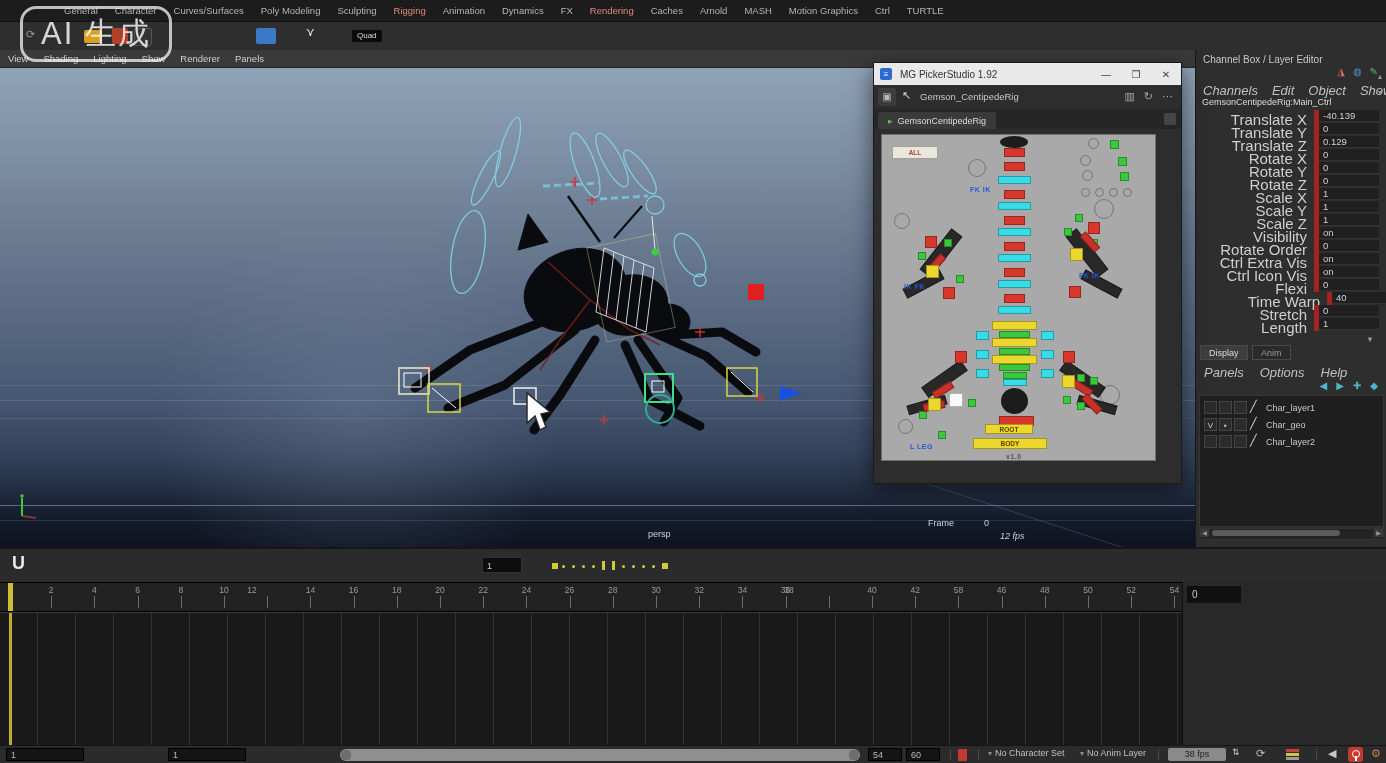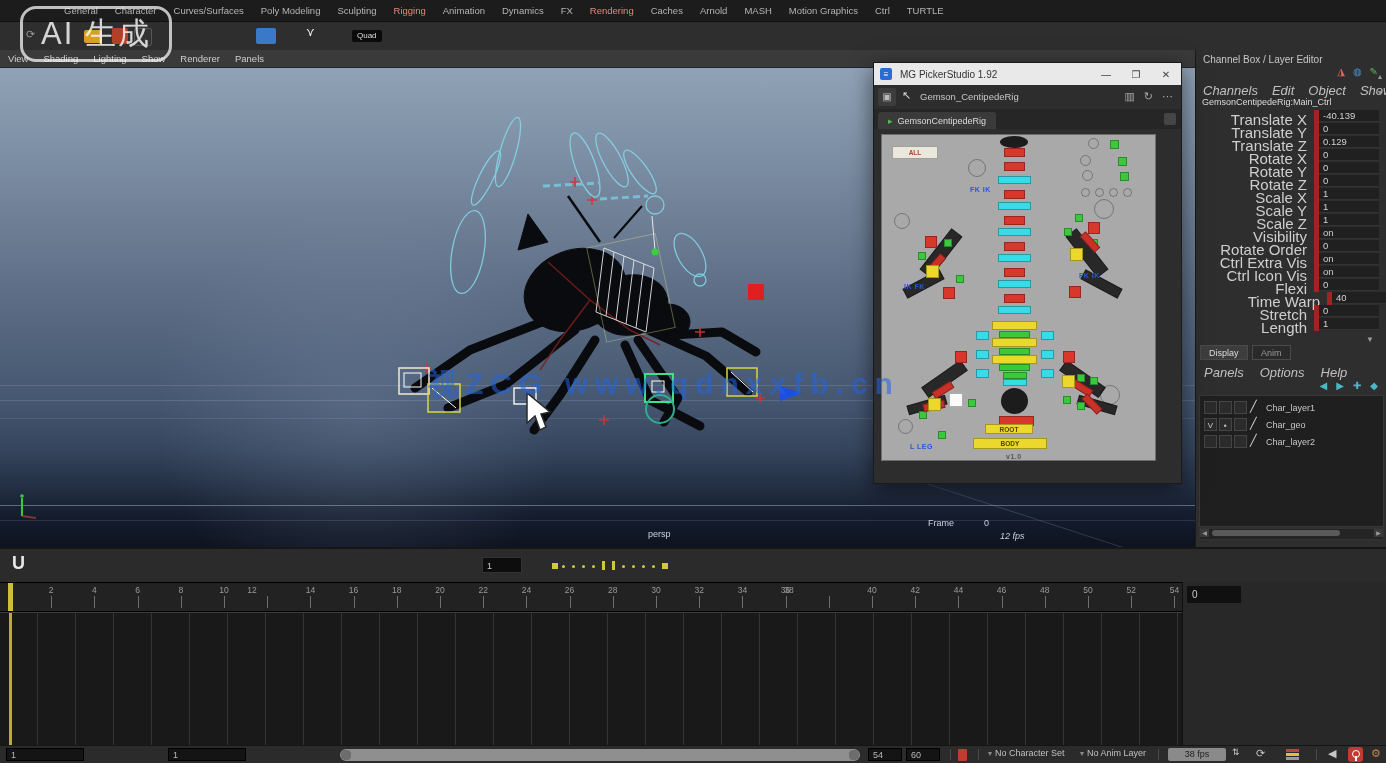--- a/index.html
+++ b/index.html
@@ -587,21 +587,21 @@
       <div class="rlabel" style="left: 742.4px;">34</div>
       <div class="rtick" style="left: 742.4px;"></div>
       <div class="rlabel" style="left: 785.6px;">36</div>
       <div class="rtick" style="left: 785.6px;"></div>
       <div class="rlabel" style="left: 789px;">38</div>
       <div class="rtick" style="left: 828.8px;"></div>
       <div class="rlabel" style="left: 872px;">40</div>
       <div class="rtick" style="left: 872px;"></div>
       <div class="rlabel" style="left: 915.2px;">42</div>
       <div class="rtick" style="left: 915.2px;"></div>
-      <div class="rlabel" style="left: 958.4px;">44</div>
+      <div class="rlabel" style="left: 958.4px;">58</div>
       <div class="rtick" style="left: 958.4px;"></div>
       <div class="rlabel" style="left: 1001.6px;">46</div>
       <div class="rtick" style="left: 1001.6px;"></div>
       <div class="rlabel" style="left: 1044.8px;">48</div>
       <div class="rtick" style="left: 1044.8px;"></div>
       <div class="rlabel" style="left: 1088px;">50</div>
       <div class="rtick" style="left: 1088px;"></div>
       <div class="rlabel" style="left: 1131.2px;">52</div>
       <div class="rtick" style="left: 1131.2px;"></div>
       <div class="rlabel" style="left: 1174.4px;">54</div>
@@ -672,15 +672,14 @@
     </div>
     <div class="rsep" style="left:1316px;"></div>
     <div class="ricon" style="left:1328px;">◀</div>
     <div id="autokey">
         <div class="ring"></div>
         <div class="stem"></div>
       </div>
     <div class="ricon" style="left:1371px;color:#c08050;">⚙</div>
   </div>
 
-  <div id="wm-site" class="abs">视ZCG  www.qdnxxfb.cn</div>
   <div id="wm-ai" class="abs">AI 生成</div>
 </div>
 
 </body></html>

